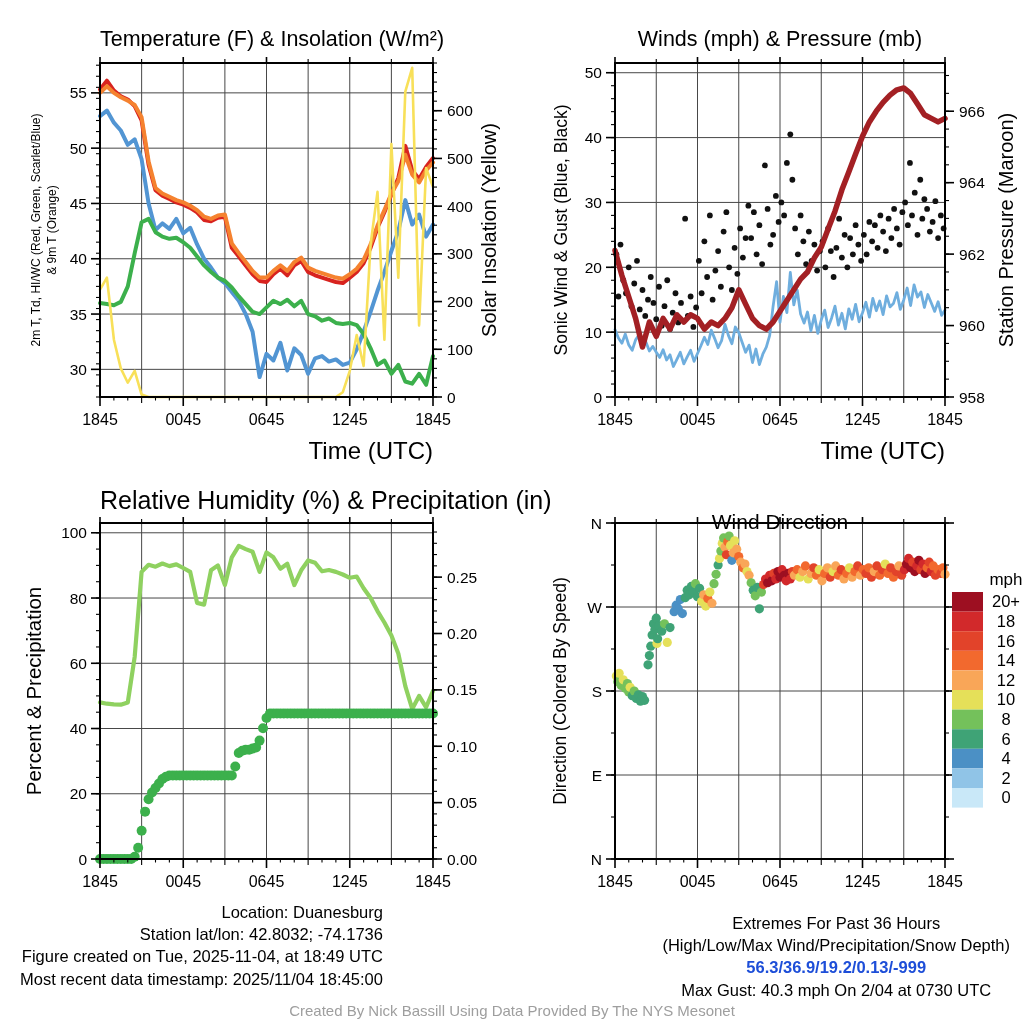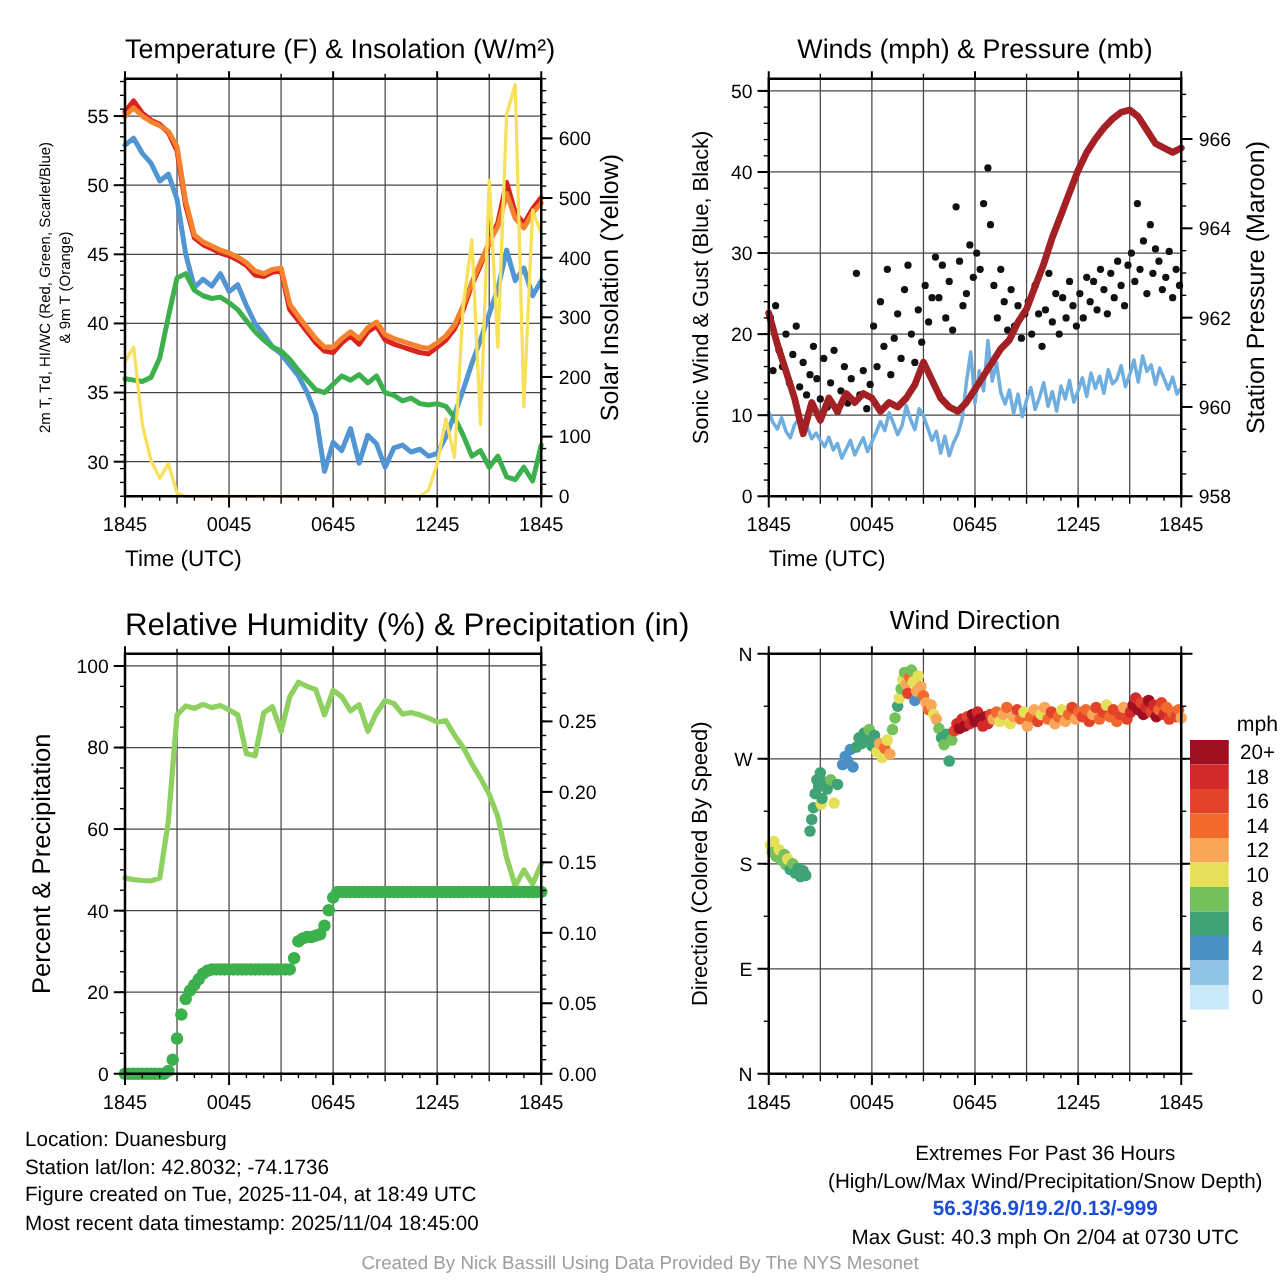--- a/index.html
+++ b/index.html
@@ -1,21 +1,21 @@
 <!DOCTYPE html>
 <html><head>
 <meta charset="utf-8">
 <style>
   html,body{margin:0;padding:0;background:#fff;}
   #page{position:relative;width:1024px;height:1024px;background:#ffffff;overflow:hidden;
         font-family:"Liberation Sans", sans-serif;color:#000;}
   .abs{position:absolute;}
   svg{position:absolute;left:0;top:0;}
   .chart-title{font-size:21.5px;text-align:center;white-space:nowrap;}
-  .xlab{font-size:18px;text-align:left;white-space:nowrap;}
+  .xlab{font-size:24px;text-align:right;white-space:nowrap;}
   .vlab{position:absolute;white-space:nowrap;transform:translate(-50%,-50%) rotate(-90deg);}
   .vlab-small{font-size:12px;line-height:16px;text-align:center;}
   .vlab-med{font-size:17.5px;}
   .vlab-big{font-size:20px;}
   .foot{font-size:16.5px;line-height:22.2px;}
   .foot-right{text-align:center;}
   .red-line{color:#1d4ed8;font-weight:bold;}
   .credit{font-size:15px;color:#9e9e9e;text-align:center;width:1024px;}
 </style>
 </head>
@@ -915,36 +915,36 @@
           <text x="1006" y="783.6999999999999" font-size="16.5" text-anchor="middle" fill="#000" font-family="&quot;Liberation Sans&quot;, sans-serif">2</text>
           <rect x="952" y="788" width="31" height="19.6" fill="#c9e8f8"></rect>
           <text x="1006" y="803.3" font-size="16.5" text-anchor="middle" fill="#000" font-family="&quot;Liberation Sans&quot;, sans-serif">0</text>
         </g>
       </g>
     </svg>
 
 <div class="abs chart-title" style="left:100px;top:27px;width:333px;">Temperature (F) &amp; Insolation (W/m²)</div>
 <div class="abs chart-title" style="left:615px;top:27px;width:330px;">Winds (mph) &amp; Pressure (mb)</div>
 <div class="abs chart-title" style="left:88px;top:486px;width:333px;font-size:25px;margin-left:12px;">Relative Humidity (%) &amp; Precipitation (in)</div>
-<div class="abs chart-title" style="left:615px;top:485px;width:330px;font-size:21px;">Wind Direction</div>
+<div class="abs chart-title" style="left:615px;top:510px;width:330px;font-size:21px;">Wind Direction</div>
 
 <div class="abs xlab" style="left:100px;top:437px;width:333px;">Time (UTC)</div>
 <div class="abs xlab" style="left:615px;top:437px;width:330px;">Time (UTC)</div>
 
 <div class="vlab vlab-small" style="left:44px;top:230px;">
   <div>2m T, Td, HI/WC (Red, Green, Scarlet/Blue)</div>
   <div>&amp; 9m T (Orange)</div>
 </div>
 <div class="vlab vlab-big" style="left:489px;top:230px;">Solar Insolation (Yellow)</div>
 <div class="vlab vlab-med" style="left:561px;top:230px;">Sonic Wind &amp; Gust (Blue, Black)</div>
 <div class="vlab vlab-big" style="left:1006px;top:230px;">Station Pressure (Maroon)</div>
 <div class="vlab vlab-big" style="left:34px;top:691px;font-size:20.5px;">Percent &amp; Precipitation</div>
 <div class="vlab vlab-med" style="left:560px;top:691px;">Direction (Colored By Speed)</div>
 
-<div class="abs foot" style="left:20px;top:901px;">
+<div class="abs foot" style="left:20px;top:901px;text-align:right;">
   <div>Location: Duanesburg</div>
   <div>Station lat/lon: 42.8032; -74.1736</div>
   <div>Figure created on Tue, 2025-11-04, at 18:49 UTC</div>
   <div>Most recent data timestamp: 2025/11/04 18:45:00</div>
 </div>
 <div class="abs foot foot-right" style="right:14px;top:912px;">
   <div>Extremes For Past 36 Hours</div>
   <div>(High/Low/Max Wind/Precipitation/Snow Depth)</div>
   <div class="red-line">56.3/36.9/19.2/0.13/-999</div>
   <div>Max Gust: 40.3 mph On 2/04 at 0730 UTC</div>

